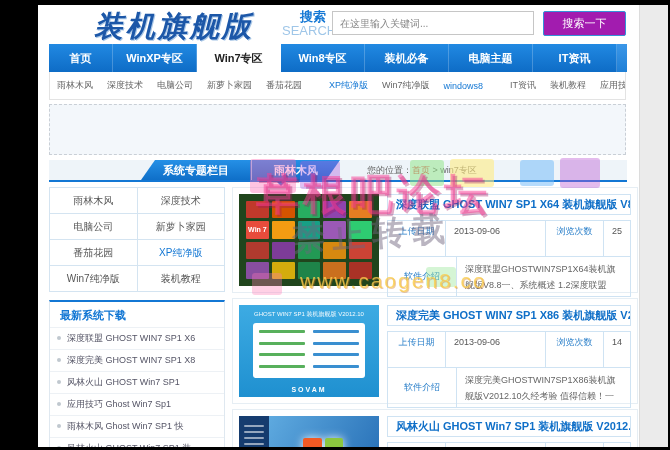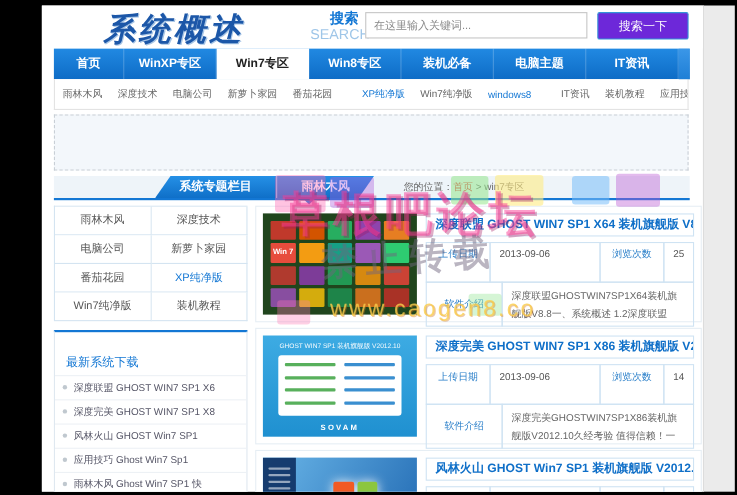--- a/index.html
+++ b/index.html
@@ -31,21 +31,21 @@
   .search-label .cn { color:#1377d4; font-weight:bold; font-size:13px; display:block; }
   .search-label .en { color:#9fc6e8; font-size:13px; display:block; margin-top:1px; }
   .search-input {
     position:absolute; left:294px; top:6px; width:202px; height:24px;
     border:1px solid #c6c6c6; font-size:10px; padding:0 7px; color:#555;
     outline:none;
   }
   .search-input::placeholder { color:#888; }
   .search-btn {
     position:absolute; left:505px; top:6px; width:83px; height:25px;
-    background:#6d28d9; color:#fff; border:1px solid #3493d8; font-size:11px;
+    background:#a21caf; color:#fff; border:1px solid #3493d8; font-size:11px;
     border-radius:2px; cursor:pointer;
   }
 
   
   .nav {
     margin-left:11px; width:578px; height:28px;
     background:linear-gradient(#2189e2,#0e6cc6);
     display:flex;
   }
   .nav-item {
@@ -100,21 +100,21 @@
     display:grid; grid-template-columns:1fr 1fr;
     border-top:1px solid #d4e4f1; border-left:1px solid #d4e4f1; background:#fff;
   }
   .cat-cell {
     height:26px; line-height:26px; text-align:center; font-size:10px; color:#555;
     border-right:1px solid #d4e4f1; border-bottom:1px solid #d4e4f1; cursor:pointer; background:#fff;
   }
   .cat-cell.accent { color:#1377d4; }
 
   .latest { margin-top:8px; background:#fff; border:1px solid #dfe8f0; border-top:2px solid #1377d4; }
-  .latest-title { padding:20px 10px 4px; color:#1377d4; font-weight:normal; font-size:11px; }
+  .latest-title { padding:6px 10px 4px; color:#1377d4; font-weight:bold; font-size:11px; }
   .latest-item {
     padding:4px 6px 4px 17px; font-size:9px; color:#556;
     border-top:1px solid #edf1f5; position:relative;
     white-space:nowrap; overflow:hidden; cursor:pointer;
   }
   .latest-item::before {
     content:""; position:absolute; left:7px; top:8px; width:4px; height:4px;
     border-radius:50%; background:#c0c8cf;
   }
 
@@ -203,21 +203,21 @@
   .wm3 { left:262px; top:264px; font-size:21px; font-weight:normal; letter-spacing:2px;
          color:rgba(250,205,75,.8); text-shadow:1px 1px 0 rgba(210,120,40,.4); }
 </style>
 </head>
 <body>
 
 <div class="viewport">
   <div class="site">
 
     <div class="hdr">
-      <div class="logo">系统概述</div>
+      <div class="logo">装机旗舰版</div>
       <div class="search-label">
         <span class="cn">搜索</span>
         <span class="en">SEARCH</span>
       </div>
       <input class="search-input" value="" placeholder="在这里输入关键词..." style="">
       <button class="search-btn">搜索一下</button>
     </div>
 
     <div class="nav">
       <div class="nav-item first">首页</div>

